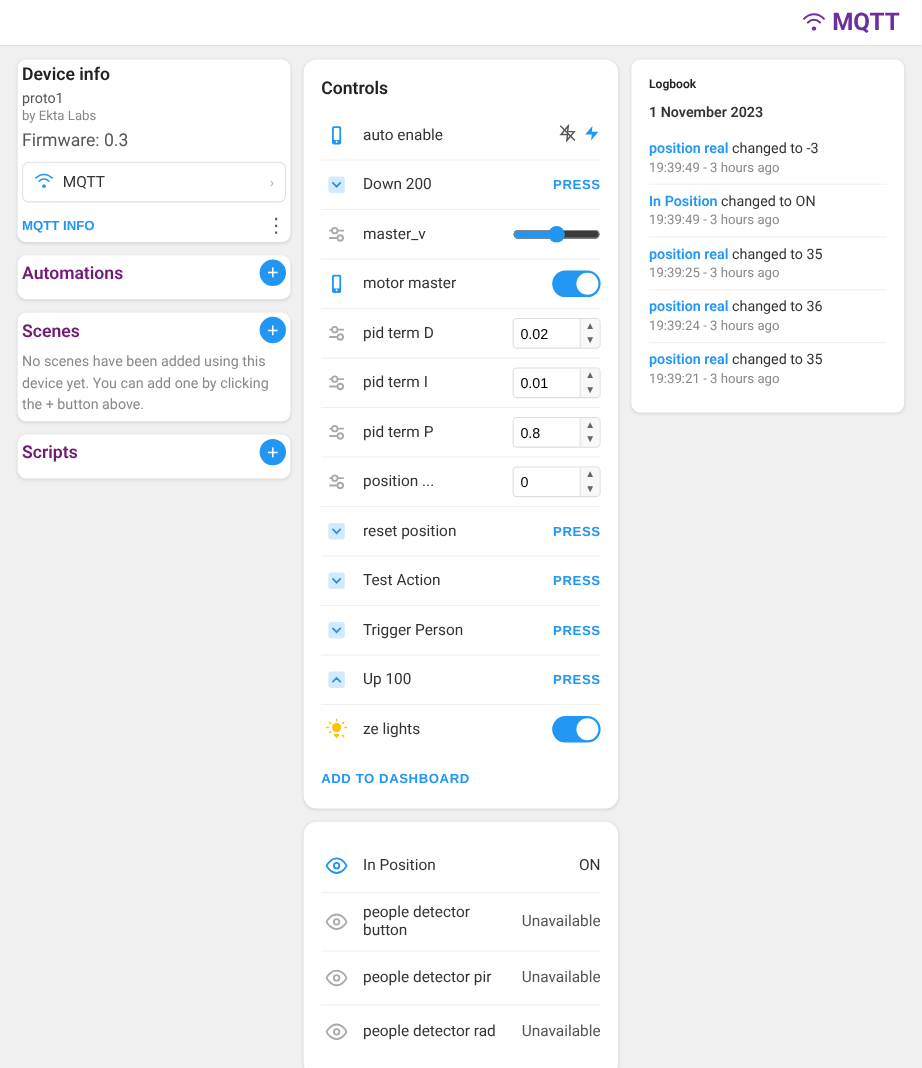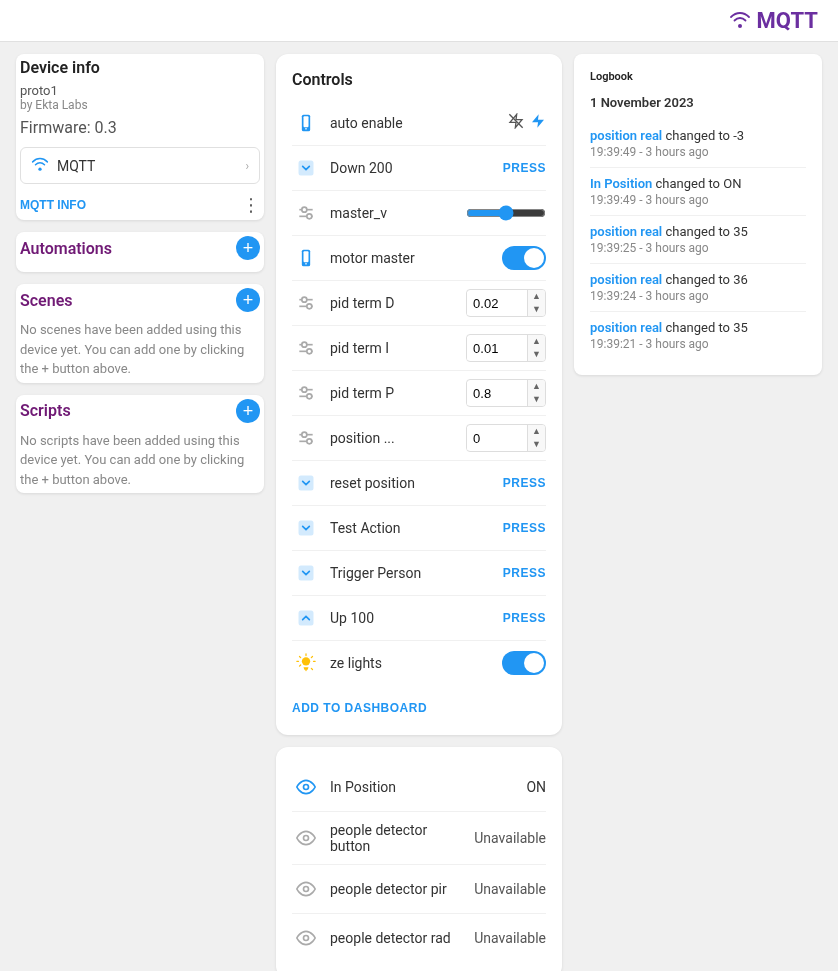--- a/index.html
+++ b/index.html
@@ -458,21 +458,20 @@
         <button class="add-btn">+</button>
       </div>
       <div class="card-empty-text">No scenes have been added using this device yet. You can add one by clicking the + button above.</div>
     </div>
 
     <div class="card">
       <div class="card-header">
         <span class="card-title">Scripts</span>
         <button class="add-btn">+</button>
       </div>
-      <div class="card-empty-text">No scripts have been added using this device yet. You can add one by clicking the + button above.</div>
     </div>
   </div>
 
   <div class="mid-col">
 
     <div class="controls-card">
       <div class="controls-title">Controls</div>
 
       
       <div class="control-row">

